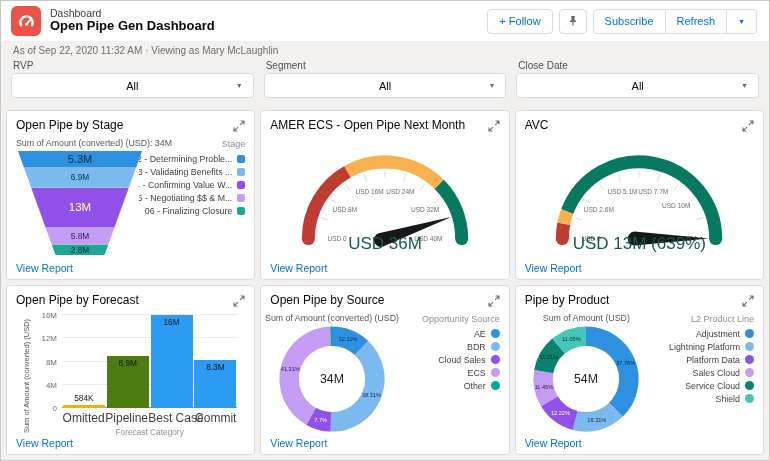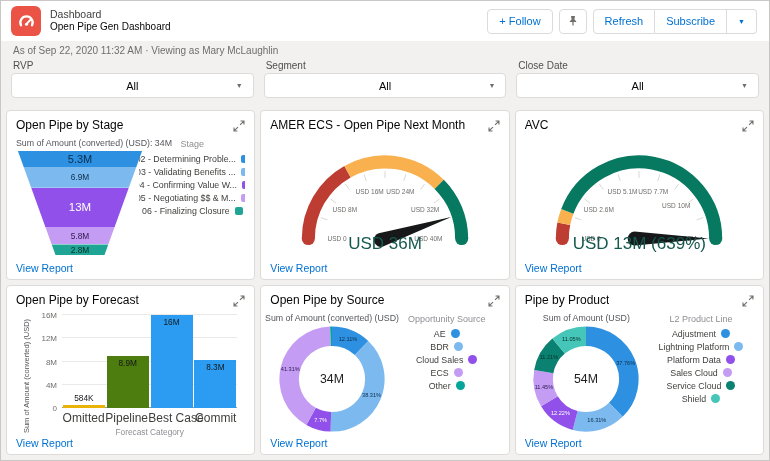--- a/index.html
+++ b/index.html
@@ -7,21 +7,21 @@
     background:#f2f1f0;font-family:"Liberation Sans","DejaVu Sans",sans-serif;
     display:flex;flex-direction:column;overflow:hidden;}
   svg text{font-family:"Liberation Sans","DejaVu Sans",sans-serif;}
   
   .topbar{background:#fff;display:flex;justify-content:space-between;align-items:center;
     padding:5px 12px 5px 10px;}
   .title-group{display:flex;align-items:center;gap:9px;}
   .dash-icon{width:30px;height:30px;border-radius:6px;background:#ea5345;flex:0 0 auto;
     display:flex;align-items:center;justify-content:center;}
   .rec-type{font-size:10.5px;color:#3e3e3c;line-height:1.1;}
-  .page-title{font-size:10px;font-weight:normal;color:#080707;line-height:1.15;}
+  .page-title{font-size:13px;font-weight:bold;color:#080707;line-height:1.15;}
   .btn-row{display:flex;align-items:center;gap:6px;}
   .btn{height:25px;box-sizing:border-box;padding:0 11px;border:1px solid #dddbda;background:#fff;
     border-radius:4px;color:#0070d2;font-size:11px;display:flex;align-items:center;cursor:pointer;white-space:nowrap;}
   .icon-btn{padding:0 7px;color:#706e6b;}
   .btn-group{display:flex;}
   .btn-group .btn{border-radius:0;border-left-width:0;}
   .btn-group .btn:first-child{border-radius:4px 0 0 4px;border-left-width:1px;}
   .btn-group .btn:last-child{border-radius:0 4px 4px 0;}
   .chev{font-size:7px;color:#0070d2;line-height:1;}
   
@@ -38,21 +38,21 @@
   .card{background:#fff;border:1px solid #dddbda;border-radius:4px;display:flex;flex-direction:column;
     padding:7px 9px 5px;min-height:0;min-width:0;overflow:hidden;}
   .card-head{display:flex;justify-content:space-between;align-items:flex-start;flex:0 0 auto;}
   .card-title{font-size:12px;color:#080707;white-space:nowrap;overflow:hidden;text-overflow:ellipsis;}
   .expand{cursor:pointer;flex:0 0 auto;margin-left:6px;}
   .card-body{flex:1 1 auto;display:flex;min-height:0;}
   .view-report{font-size:10.5px;color:#0070d2;text-decoration:none;flex:0 0 auto;cursor:pointer;width:max-content;}
   .split-body{display:flex;width:100%;}
   
   .chart-title{font-size:8.8px;color:#54565b;text-align:center;margin-top:2px;white-space:nowrap;}
-  .legend-col{width:106px;flex:0 0 auto;display:flex;flex-direction:column;align-items:center;padding-top:3px;overflow:hidden;}
+  .legend-col{width:106px;flex:0 0 auto;display:flex;flex-direction:column;align-items:flex-end;padding-top:3px;overflow:hidden;}
   .legend-title{font-size:9px;color:#8e8e93;margin-bottom:3px;}
   .legend-item{display:flex;align-items:center;gap:5px;margin:1.5px 0;}
   .legend-label{font-size:8.8px;color:#3e3e3c;white-space:nowrap;}
   .swatch{width:8px;height:8px;border-radius:2px;flex:0 0 auto;}
   .swatch.round{width:9px;height:9px;border-radius:50%;}
   
   .fun-col{flex:1 1 auto;display:flex;flex-direction:column;min-width:0;}
   .funnel{width:128px;margin:3px auto 0;overflow:hidden;}
   .fseg{display:flex;align-items:center;justify-content:center;}
   
@@ -97,22 +97,22 @@
     </div>
     <div class="btn-row">
       <div class="btn">+ Follow</div>
       <div class="btn icon-btn">
         <svg width="12" height="12" viewBox="0 0 12 12">
           <path d="M4 1h4l-.6 3.4 1.8 1.8V7H2.8v-.8l1.8-1.8z" fill="#706e6b"></path>
           <line x1="6" y1="7" x2="6" y2="10.6" stroke="#706e6b" stroke-width="1.2"></line>
         </svg>
       </div>
       <div class="btn-group">
+        <div class="btn">Subscribe</div>
         <div class="btn">Refresh</div>
-        <div class="btn">Subscribe</div>
         <div class="btn">
             <span class="chev">▼</span>
           </div>
       </div>
     </div>
   </div>
 
   <div class="asof">As of Sep 22, 2020 11:32 AM · Viewing as Mary McLaughlin</div>
 
   <div class="filters">

